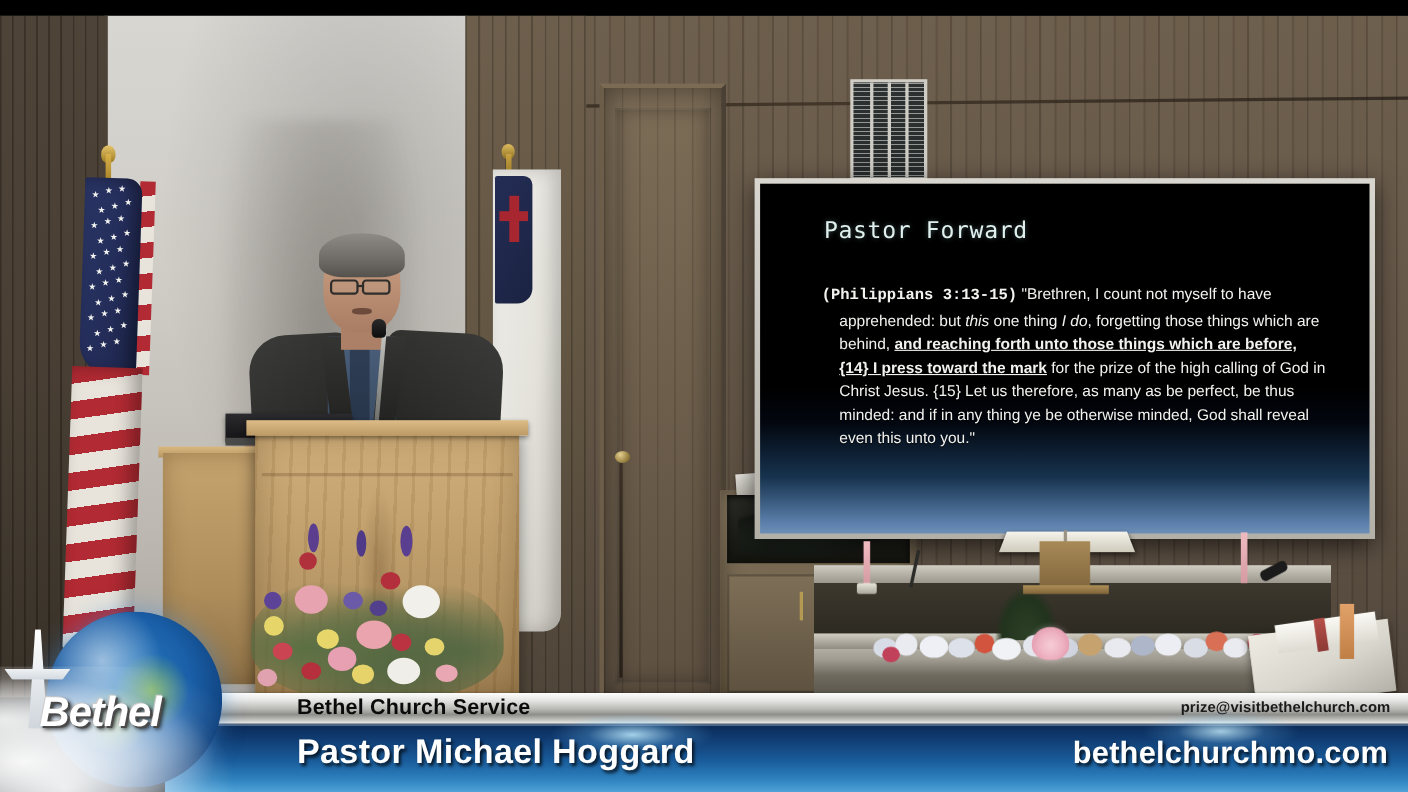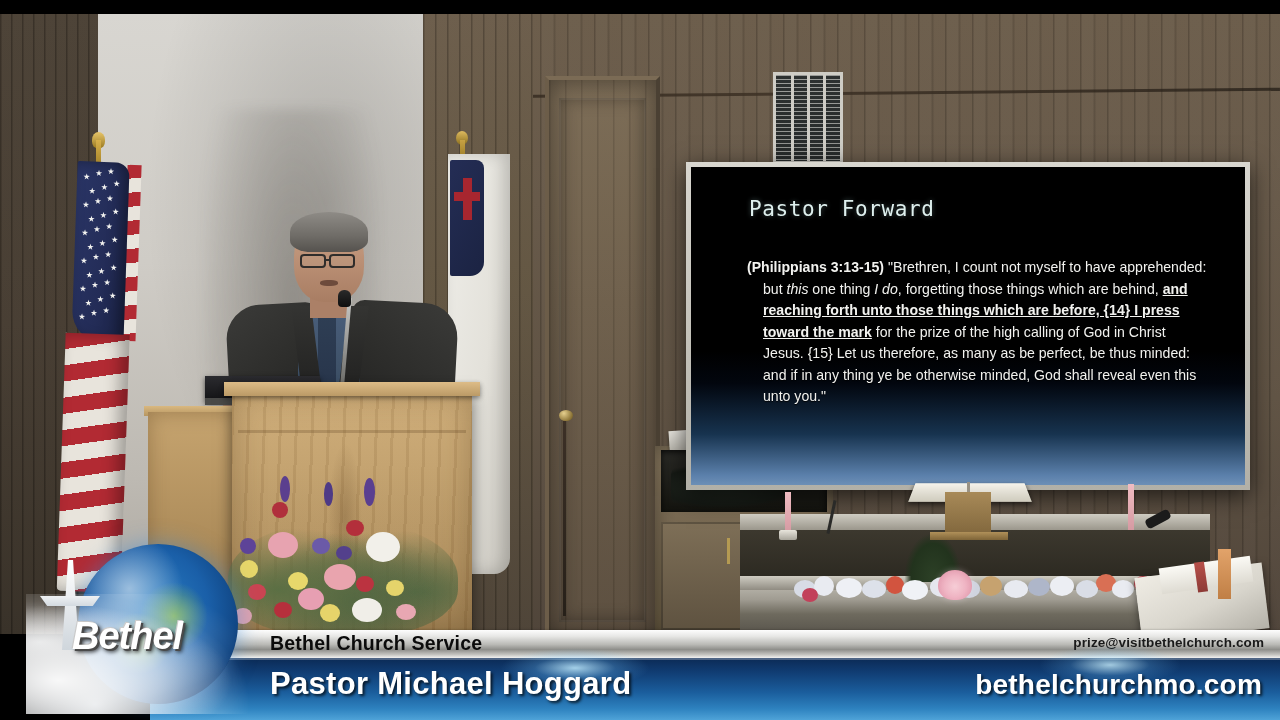--- a/index.html
+++ b/index.html
@@ -117,21 +117,21 @@
   .slide-title {
     position:absolute; left:58px; top:30px;
     font-family:"DejaVu Sans Mono", monospace; font-size:21px; letter-spacing:.6px;
     color:#dff0ee; text-shadow:0 0 5px rgba(180,230,230,.35);
   }
   .slide-body {
     position:absolute; left:56px; top:90px; right:36px;
     color:#f2f2ef; font-size:14.1px; line-height:1.53;
     text-indent:-16px; padding-left:16px; text-shadow:0 1px 1px rgba(0,0,0,.9);
   }
-  .slide-body b { font-weight:bold; }
+  .slide-body b { font-weight:bold;font-family:Liberation Mono, monospace; }
   .slide-body i { font-style:italic; }
   .slide-body u.bu { font-weight:bold; text-decoration:underline; }
 
   
   .platform {
     position:absolute; left:740px; top:500px; width:470px; height:122px;
     background:linear-gradient(180deg,#b9b6ac 0%, #a7a49a 16%, #7e7a70 24%, #6a6659 38%, #b9b6ac 58%, #a09c92 70%, #6e6a5e 82%, #56524a 100%);
   }
   .platform-top { position:absolute; left:0; top:0; width:100%; height:16px;
     background:linear-gradient(180deg,#cfccc2,#9b978c); }
@@ -328,21 +328,21 @@
   .blue-name {
     position:absolute; left:120px; top:8px; font-size:31px; font-weight:bold; color:#fff;
     text-shadow:2px 2px 3px rgba(0,0,0,.75); letter-spacing:.3px; z-index:2;
   }
   .blue-site {
     position:absolute; right:18px; top:11px; font-size:28px; font-weight:bold; color:#fff;
     text-shadow:2px 2px 3px rgba(0,0,0,.75); letter-spacing:.2px; z-index:2;
   }
 
   
-  .logo { position:absolute; left:0; bottom:12px; width:250px; height:110px; z-index:55;margin-left:36px; }
+  .logo { position:absolute; left:0; bottom:0; width:250px; height:110px; z-index:55; }
   .logo-globe {
     position:absolute; left:42px; bottom:4px; width:160px; height:160px; border-radius:50%;
     background:
       radial-gradient(circle at 32% 28%, rgba(255,255,255,.55) 0%, rgba(255,255,255,0) 34%),
       radial-gradient(circle at 60% 45%, #7fb46b 0%, rgba(127,180,107,0) 26%),
       radial-gradient(circle at 38% 62%, #8fb87a 0%, rgba(143,184,122,0) 22%),
       radial-gradient(circle at 45% 40%, #2a7fc4 0%, #1a5fa8 45%, #0e3f7a 75%, #072a55 100%);
     box-shadow:0 0 22px rgba(60,140,220,.5);
   }
   .logo-clouds {

